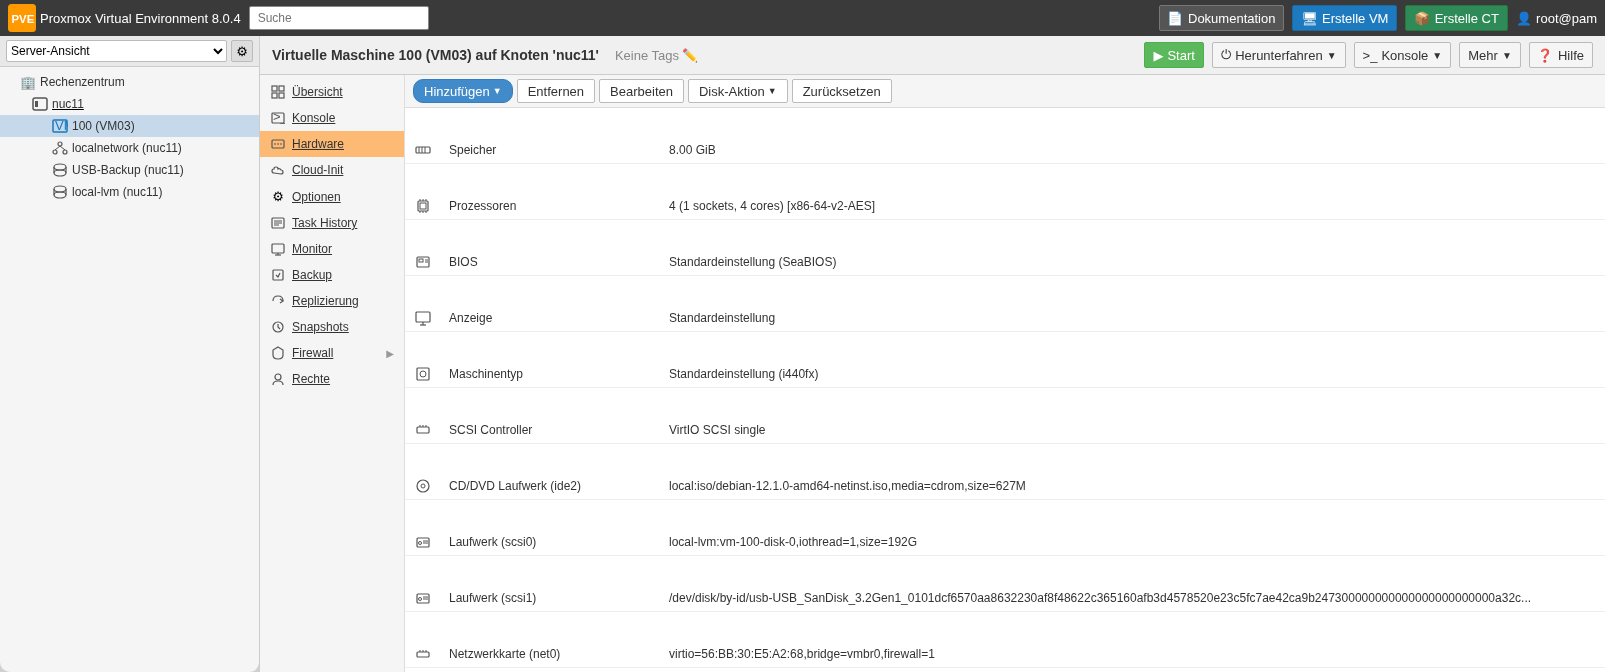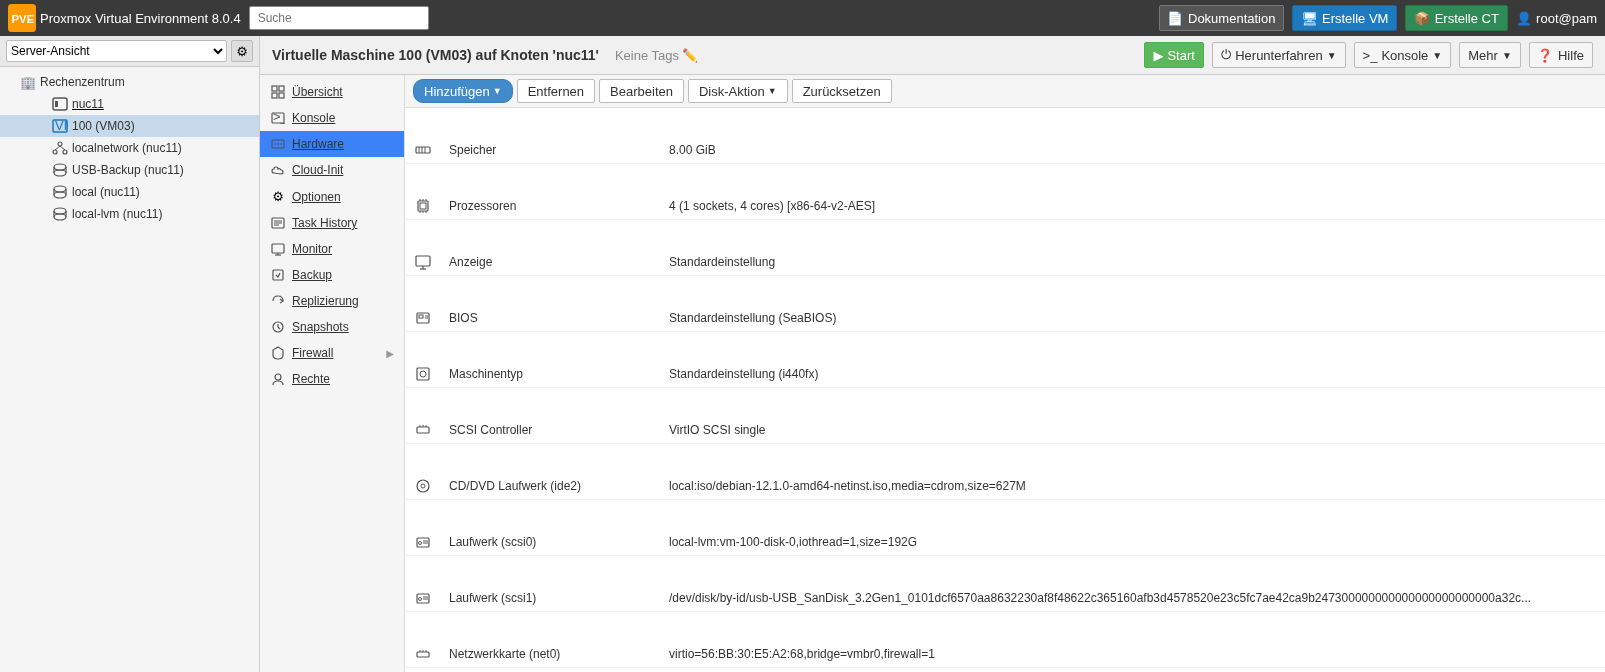--- a/index.html
+++ b/index.html
@@ -21,32 +21,32 @@
       font-size: 12px; height: 26px;
     }
     .topbar-btn-blue { background: #1e7abf; border-color: #1a6aa0; }
     .topbar-btn-green { background: #2e8b57; border-color: #27773f; }
     .topbar-user { display: flex; align-items: center; gap: 4px; color: #fff; font-size: 12px; }
 
     
     .main-layout { display: flex; height: calc(672px - 36px); }
 
     
-    .left-panel { width: 260px; background: #f5f5f5; border-right: 1px solid #ccc; display: flex; flex-direction: column; }
+    .left-panel { width: 260px; background: #f5f5f5; border-right: 1px solid #ccc; display: flex; flex-direction: column; border-radius: 10px; }
     .server-select { display: flex; align-items: center; padding: 4px 6px; background: #e8e8e8; border-bottom: 1px solid #ccc; gap: 4px; }
     .server-select select { flex: 1; height: 22px; border: 1px solid #bbb; border-radius: 2px; font-size: 12px; background: #fff; }
     .server-select .gear-btn { background: #ddd; border: 1px solid #bbb; border-radius: 2px; width: 22px; height: 22px; cursor: pointer; display: flex; align-items: center; justify-content: center; }
 
     .tree { flex: 1; overflow-y: auto; padding: 4px 0; }
     .tree-item { display: flex; align-items: center; padding: 3px 8px; cursor: pointer; gap: 4px; }
     .tree-item.selected { background: #c5d9ea; }
     .tree-item .icon { width: 16px; height: 16px; display: flex; align-items: center; justify-content: center; flex-shrink: 0; }
     .tree-item .label { font-size: 12px; color: #333; }
     .tree-item.indent1 { padding-left: 20px; }
-    .tree-item.indent2 { padding-left: 52px; text-decoration: underline; }
+    .tree-item.indent2 { padding-left: 32px; text-decoration: underline; }
     .tree-item.indent3 { padding-left: 52px; }
 
     
     .right-panel { flex: 1; display: flex; flex-direction: column; background: #fff; }
     .page-header { display: flex; align-items: center; padding: 6px 12px; background: #f0f0f0; border-bottom: 1px solid #ccc; gap: 8px; }
     .page-title { font-size: 14px; font-weight: bold; color: #333; }
     .page-tags { font-size: 12px; color: #888; margin-left: 8px; }
     .header-spacer { flex: 1; }
     .action-btn {
       display: flex; align-items: center; gap: 4px; background: #f5f5f5; color: #333;
@@ -54,21 +54,21 @@
       font-size: 12px; height: 26px;
     }
     .action-btn-green { background: #5cb85c; color: #fff; border-color: #4cae4c; }
 
     
     .content-area { display: flex; flex: 1; overflow: hidden; }
 
     
     .left-nav { width: 145px; background: #f5f5f5; border-right: 1px solid #ddd; padding: 4px 0; }
     .nav-item { display: flex; align-items: center; padding: 6px 10px; cursor: pointer; gap: 6px; }
-    .nav-item.active { background: #3b82f6; }
+    .nav-item.active { background: #fdba74; }
     .nav-item .label { font-size: 12px; color: #333; text-decoration: underline; }
     .nav-item .icon { width: 16px; display: flex; align-items: center; justify-content: center; }
     .nav-item-arrow { margin-left: auto; color: #999; font-size: 10px; }
 
     
     .table-area { flex: 1; display: flex; flex-direction: column; }
     .toolbar { display: flex; align-items: center; padding: 4px 8px; background: #f5f5f5; border-bottom: 1px solid #ddd; gap: 4px; }
     .tb-btn {
       display: flex; align-items: center; gap: 3px; background: #fff; color: #333;
       border: 1px solid #bbb; border-radius: 2px; padding: 2px 10px; cursor: pointer;
@@ -181,31 +181,20 @@
           <svg width="16" height="16" viewBox="0 0 16 16">
               <ellipse cx="8" cy="5" rx="6" ry="3" fill="none" stroke="#555" stroke-width="1.2"></ellipse>
               <line x1="2" y1="5" x2="2" y2="11" stroke="#555" stroke-width="1.2"></line>
               <line x1="14" y1="5" x2="14" y2="11" stroke="#555" stroke-width="1.2"></line>
               <ellipse cx="8" cy="11" rx="6" ry="3" fill="none" stroke="#555" stroke-width="1.2"></ellipse>
             </svg>
         </span>
         <span class="label">USB-Backup (nuc11)</span>
       </div>
 
-      <div class="tree-item indent3">
-        <span class="icon">
-          <svg width="16" height="16" viewBox="0 0 16 16">
-              <ellipse cx="8" cy="5" rx="6" ry="3" fill="none" stroke="#555" stroke-width="1.2"></ellipse>
-              <line x1="2" y1="5" x2="2" y2="11" stroke="#555" stroke-width="1.2"></line>
-              <line x1="14" y1="5" x2="14" y2="11" stroke="#555" stroke-width="1.2"></line>
-              <ellipse cx="8" cy="11" rx="6" ry="3" fill="none" stroke="#555" stroke-width="1.2"></ellipse>
-            </svg>
-        </span>
-        <span class="label">local (nuc11)</span>
-      </div>
 
       <div class="tree-item indent3">
         <span class="icon">
           <svg width="16" height="16" viewBox="0 0 16 16">
               <ellipse cx="8" cy="5" rx="6" ry="3" fill="none" stroke="#555" stroke-width="1.2"></ellipse>
               <line x1="2" y1="5" x2="2" y2="11" stroke="#555" stroke-width="1.2"></line>
               <line x1="14" y1="5" x2="14" y2="11" stroke="#555" stroke-width="1.2"></line>
               <ellipse cx="8" cy="11" rx="6" ry="3" fill="none" stroke="#555" stroke-width="1.2"></ellipse>
             </svg>
         </span>
@@ -411,45 +400,45 @@
                   <line x1="11" y1="13" x2="11" y2="15" stroke="#555" stroke-width="1"></line>
                 </svg>
             </div>
             <div class="hw-name">Prozessoren</div>
             <div class="hw-value">4 (1 sockets, 4 cores) [x86-64-v2-AES]</div>
           </div>
 
           <div class="hw-row">
             <div class="hw-icon">
               <svg width="16" height="16" viewBox="0 0 16 16">
-                  <rect x="1" y="2" width="14" height="10" rx="1" fill="none" stroke="#555" stroke-width="1.2"></rect>
-                  <line x1="8" y1="12" x2="8" y2="15" stroke="#555" stroke-width="1.2"></line>
-                  <line x1="5" y1="15" x2="11" y2="15" stroke="#555" stroke-width="1.2"></line>
-                </svg>
-            </div>
-            <div class="hw-name">Anzeige</div>
-            <div class="hw-value">Standardeinstellung</div>
-          </div>
-
-          <div class="hw-row">
-            <div class="hw-icon">
-              <svg width="16" height="16" viewBox="0 0 16 16">
                   <rect x="2" y="3" width="12" height="10" rx="1" fill="none" stroke="#555" stroke-width="1.2"></rect>
                   <rect x="4" y="5" width="4" height="3" fill="none" stroke="#555" stroke-width="1"></rect>
                   <line x1="10" y1="6" x2="13" y2="6" stroke="#555" stroke-width="1"></line>
                   <line x1="10" y1="8" x2="13" y2="8" stroke="#555" stroke-width="1"></line>
                 </svg>
             </div>
             <div class="hw-name">BIOS</div>
             <div class="hw-value">Standardeinstellung (SeaBIOS)</div>
           </div>
 
           <div class="hw-row">
             <div class="hw-icon">
               <svg width="16" height="16" viewBox="0 0 16 16">
+                  <rect x="1" y="2" width="14" height="10" rx="1" fill="none" stroke="#555" stroke-width="1.2"></rect>
+                  <line x1="8" y1="12" x2="8" y2="15" stroke="#555" stroke-width="1.2"></line>
+                  <line x1="5" y1="15" x2="11" y2="15" stroke="#555" stroke-width="1.2"></line>
+                </svg>
+            </div>
+            <div class="hw-name">Anzeige</div>
+            <div class="hw-value">Standardeinstellung</div>
+          </div>
+
+          <div class="hw-row">
+            <div class="hw-icon">
+              <svg width="16" height="16" viewBox="0 0 16 16">
                   <rect x="2" y="2" width="12" height="12" rx="1" fill="none" stroke="#555" stroke-width="1.2"></rect>
                   <circle cx="8" cy="8" r="3" fill="none" stroke="#555" stroke-width="1"></circle>
                 </svg>
             </div>
             <div class="hw-name">Maschinentyp</div>
             <div class="hw-value">Standardeinstellung (i440fx)</div>
           </div>
 
           <div class="hw-row">
             <div class="hw-icon">

